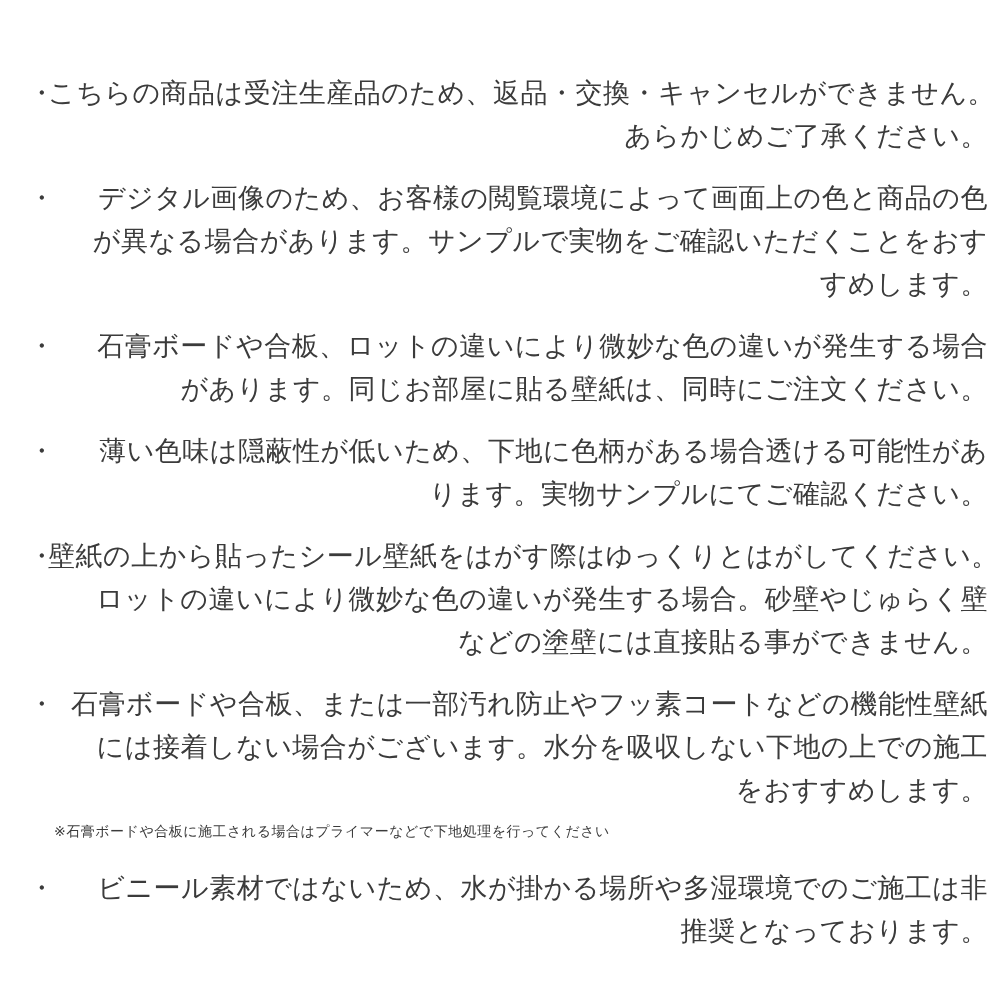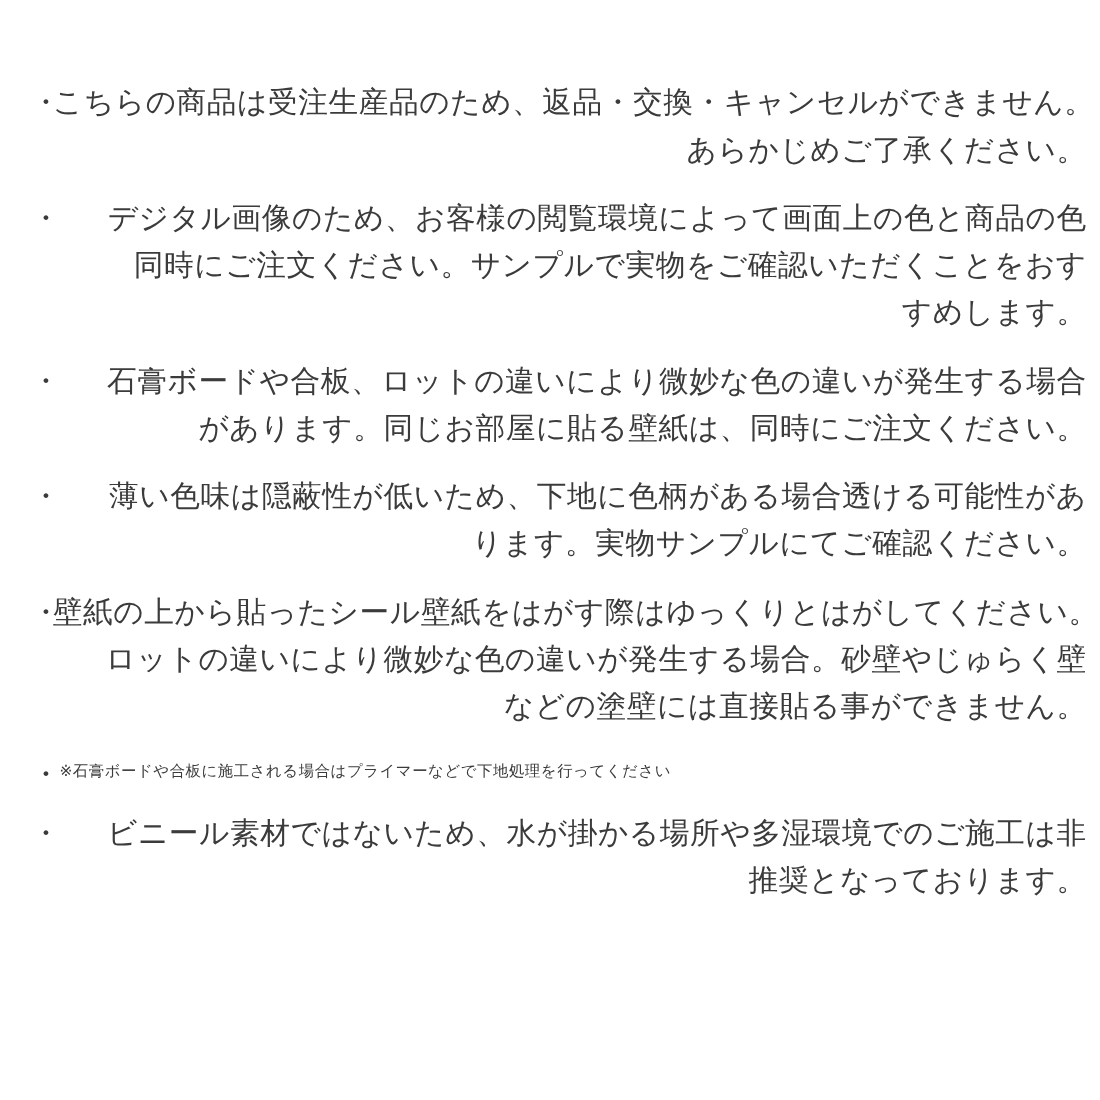--- a/index.html
+++ b/index.html
@@ -63,21 +63,21 @@
 
     <li class="note-item">
       <span class="bullet">・</span>
       <span class="item-text">こちらの商品は受注生産品のため、返品・交換・キャンセルができません。
 あらかじめご了承ください。</span>
     </li>
 
     <li class="note-item">
       <span class="bullet">・</span>
       <span class="item-text">デジタル画像のため、お客様の閲覧環境によって画面上の色と商品の色
-同時にご注文ください。サンプルで実物をご確認いただくことをおす
+が異なる場合があります。サンプルで実物をご確認いただくことをおす
 すめします。</span>
     </li>
 
     <li class="note-item">
       <span class="bullet">・</span>
       <span class="item-text">石膏ボードや合板、ロットの違いにより微妙な色の違いが発生する場合
 があります。同じお部屋に貼る壁紙は、同時にご注文ください。</span>
     </li>
 
     <li class="note-item">
@@ -88,20 +88,23 @@
 
     <li class="note-item">
       <span class="bullet">・</span>
       <span class="item-text">壁紙の上から貼ったシール壁紙をはがす際はゆっくりとはがしてください。
 ロットの違いにより微妙な色の違いが発生する場合。砂壁やじゅらく壁
 などの塗壁には直接貼る事ができません。</span>
     </li>
 
     <li class="note-item">
       <span class="bullet">・</span>
+      <span class="item-text">石膏ボードや合板、または一部汚れ防止やフッ素コートなどの機能性壁紙
+には接着しない場合がございます。水分を吸収しない下地の上での施工
+をおすすめします。</span>
       <span class="subnote">※石膏ボードや合板に施工される場合はプライマーなどで下地処理を行ってください</span>
     </li>
 
     <li class="note-item">
       <span class="bullet">・</span>
       <span class="item-text">ビニール素材ではないため、水が掛かる場所や多湿環境でのご施工は非
 推奨となっております。</span>
     </li>
 
   </ul>

